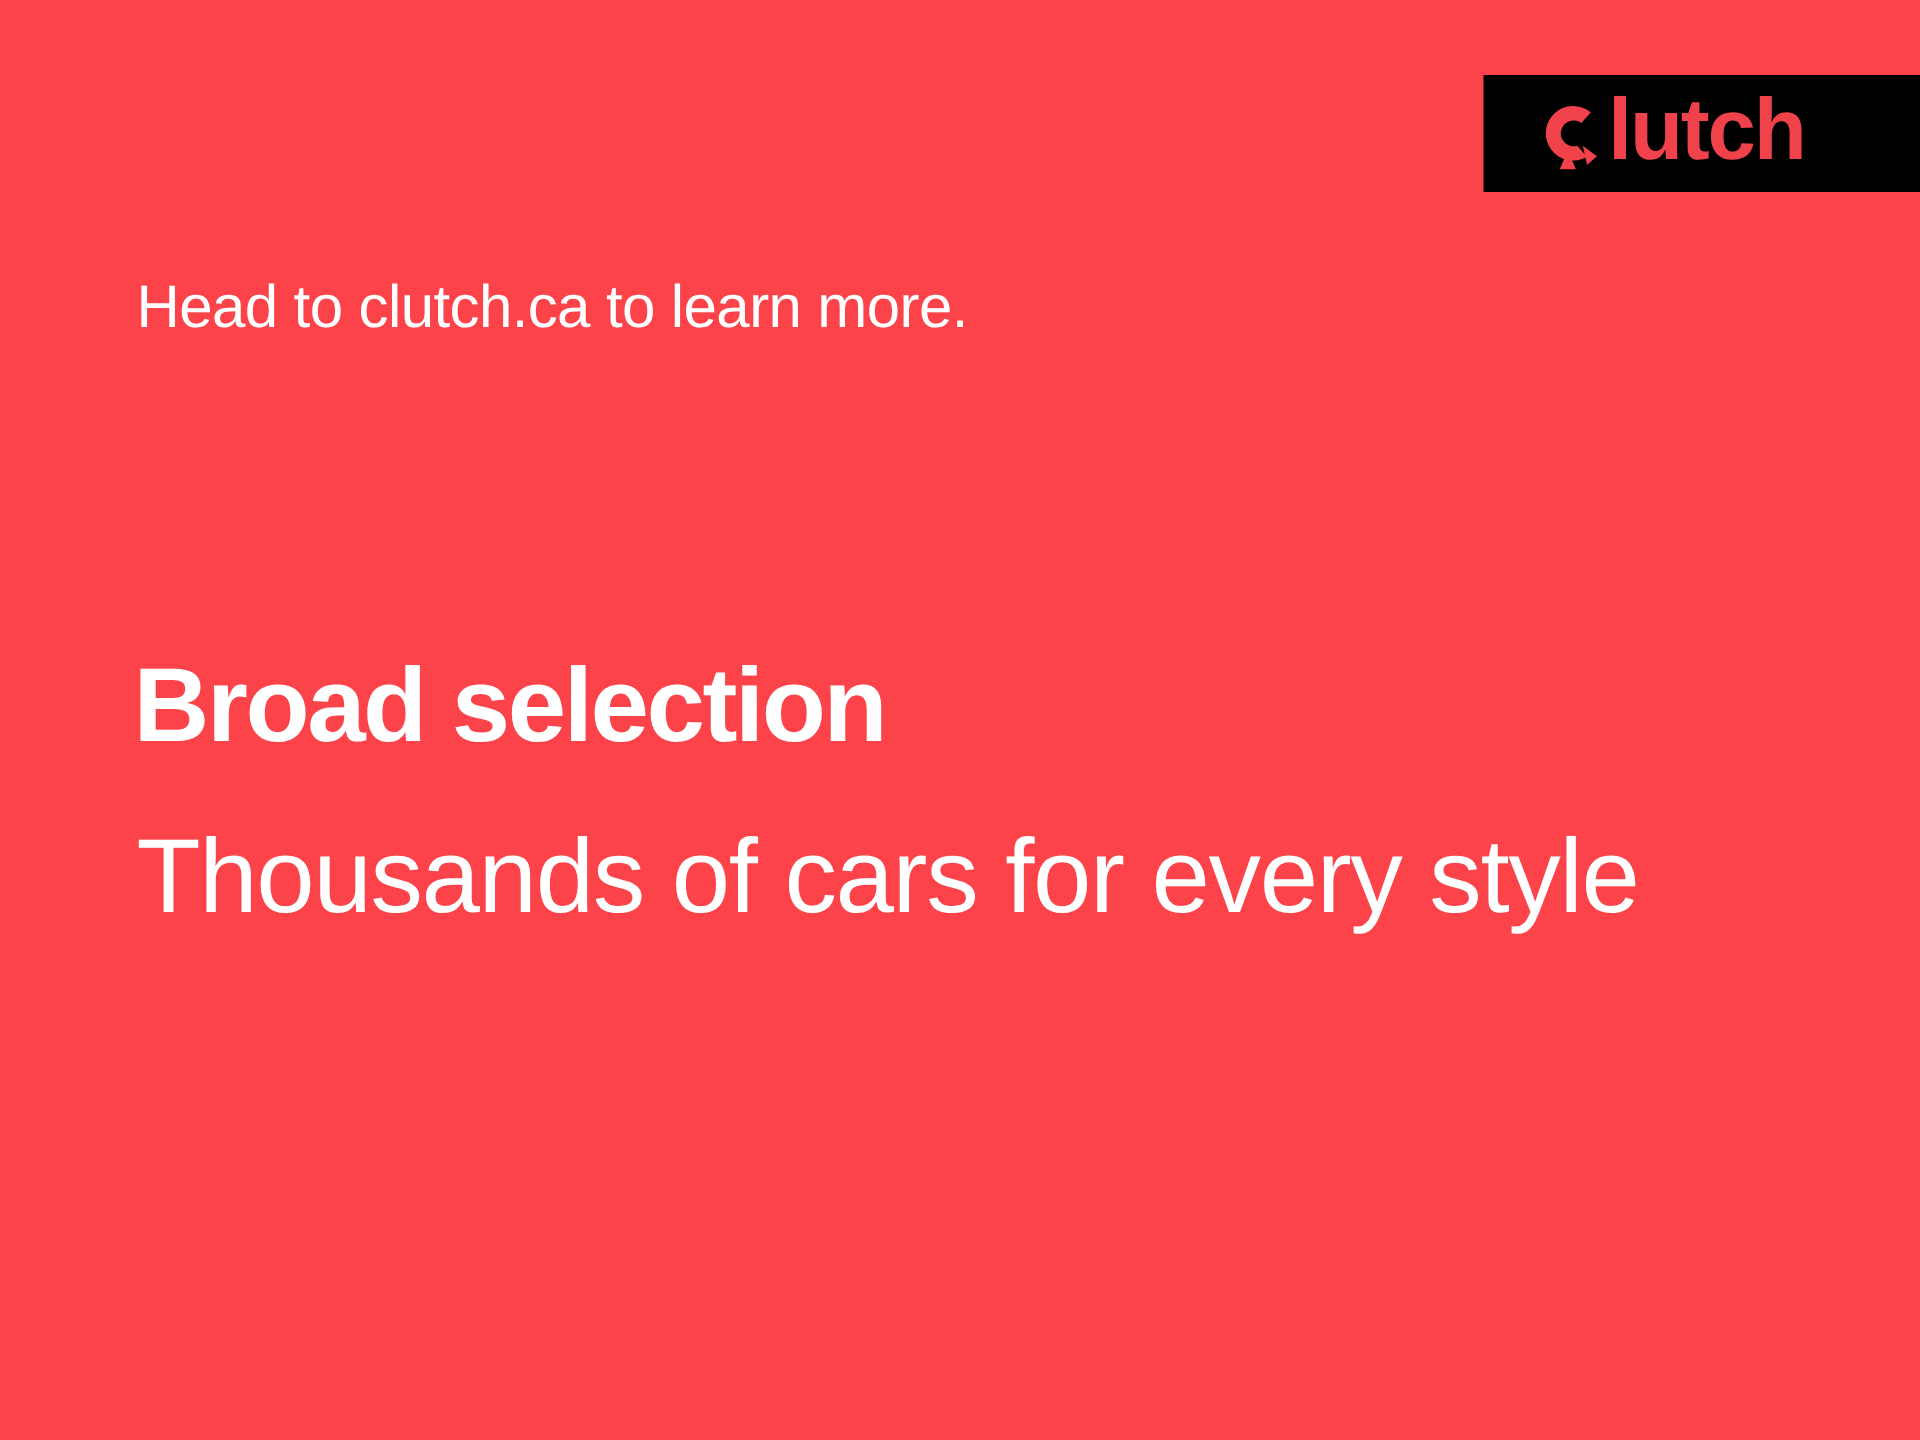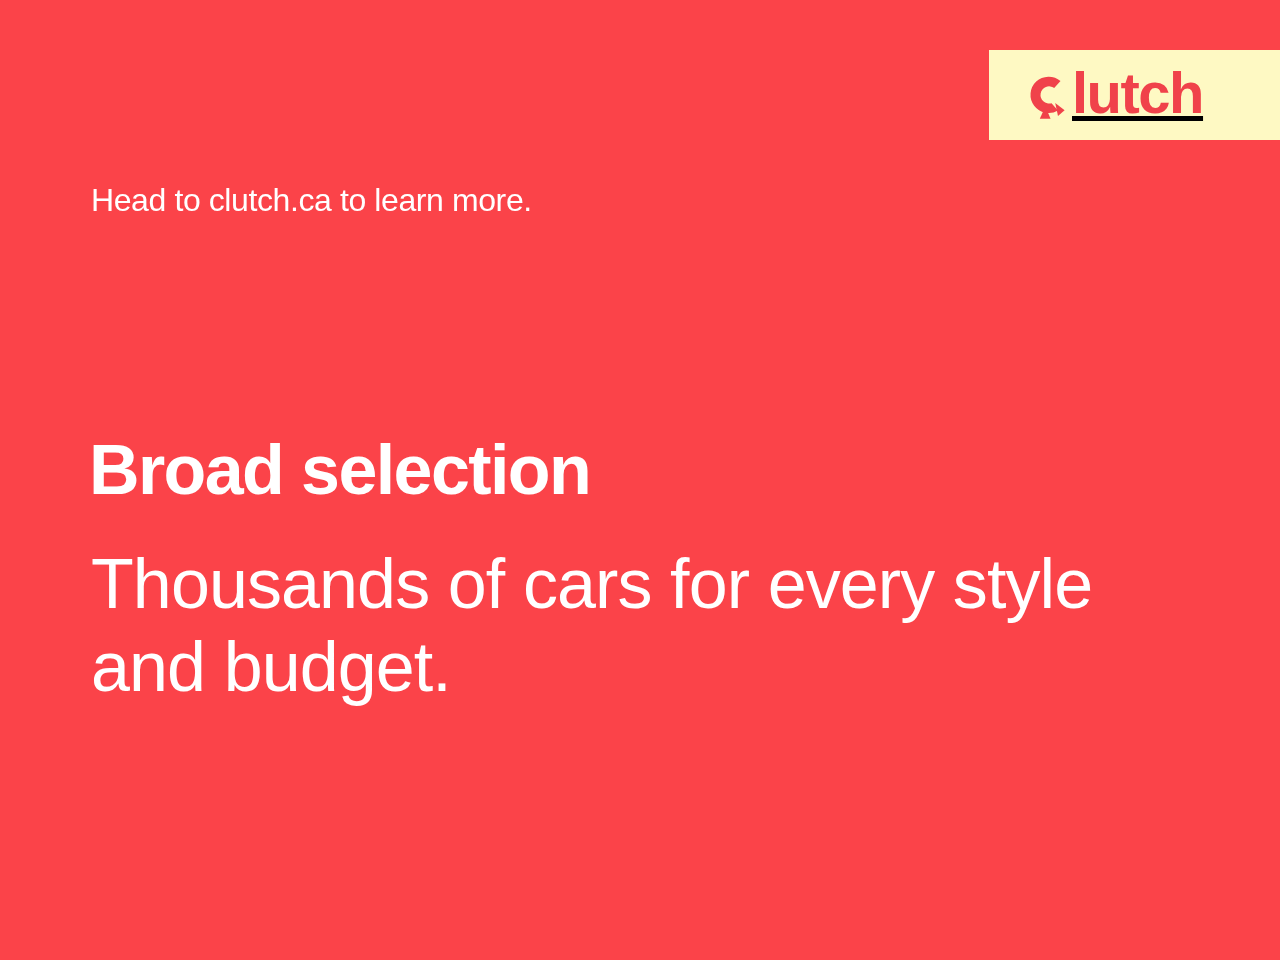--- a/index.html
+++ b/index.html
@@ -23,22 +23,22 @@
     background:#FB4349;
     overflow:hidden;
   }
 
   
   .brand-badge {
     position:absolute;
     left:989px;
     top:50px;
     width:291px;          
-    height:90px;
-    background:#fef9c3;
+    height:78px;
+    background:#000000;
     display:flex;
     align-items:center;
     padding-left:31px;
     text-decoration:underline;
   }
 
   .logo-lockup {
     display:flex;
     align-items:center;
     gap:2px;
@@ -63,21 +63,21 @@
     position:relative;
     top:-2px;
     left:-2px;
   }
 
   
   .tagline {
     position:absolute;
     left:91px;
     top:181px;
-    font-size:32px;
+    font-size:40px;
     font-weight:500;
     color:#FFFFFF;
     letter-spacing:-0.4px;
     line-height:1.2;
     white-space:nowrap;
   }
 
   .headline {
     position:absolute;
     left:89px;
@@ -123,16 +123,15 @@
       <span class="logo-wordmark">lutch</span>
     </div>
   </div>
 
   <div class="tagline">Head to clutch.ca to learn more.</div>
 
   <div class="headline">Broad selection</div>
 
   <div class="subhead">
     <span class="line">Thousands of cars for every style</span>
-    <span class="line">and budget.</span>
   </div>
 
 </div>
 
 </body></html>

